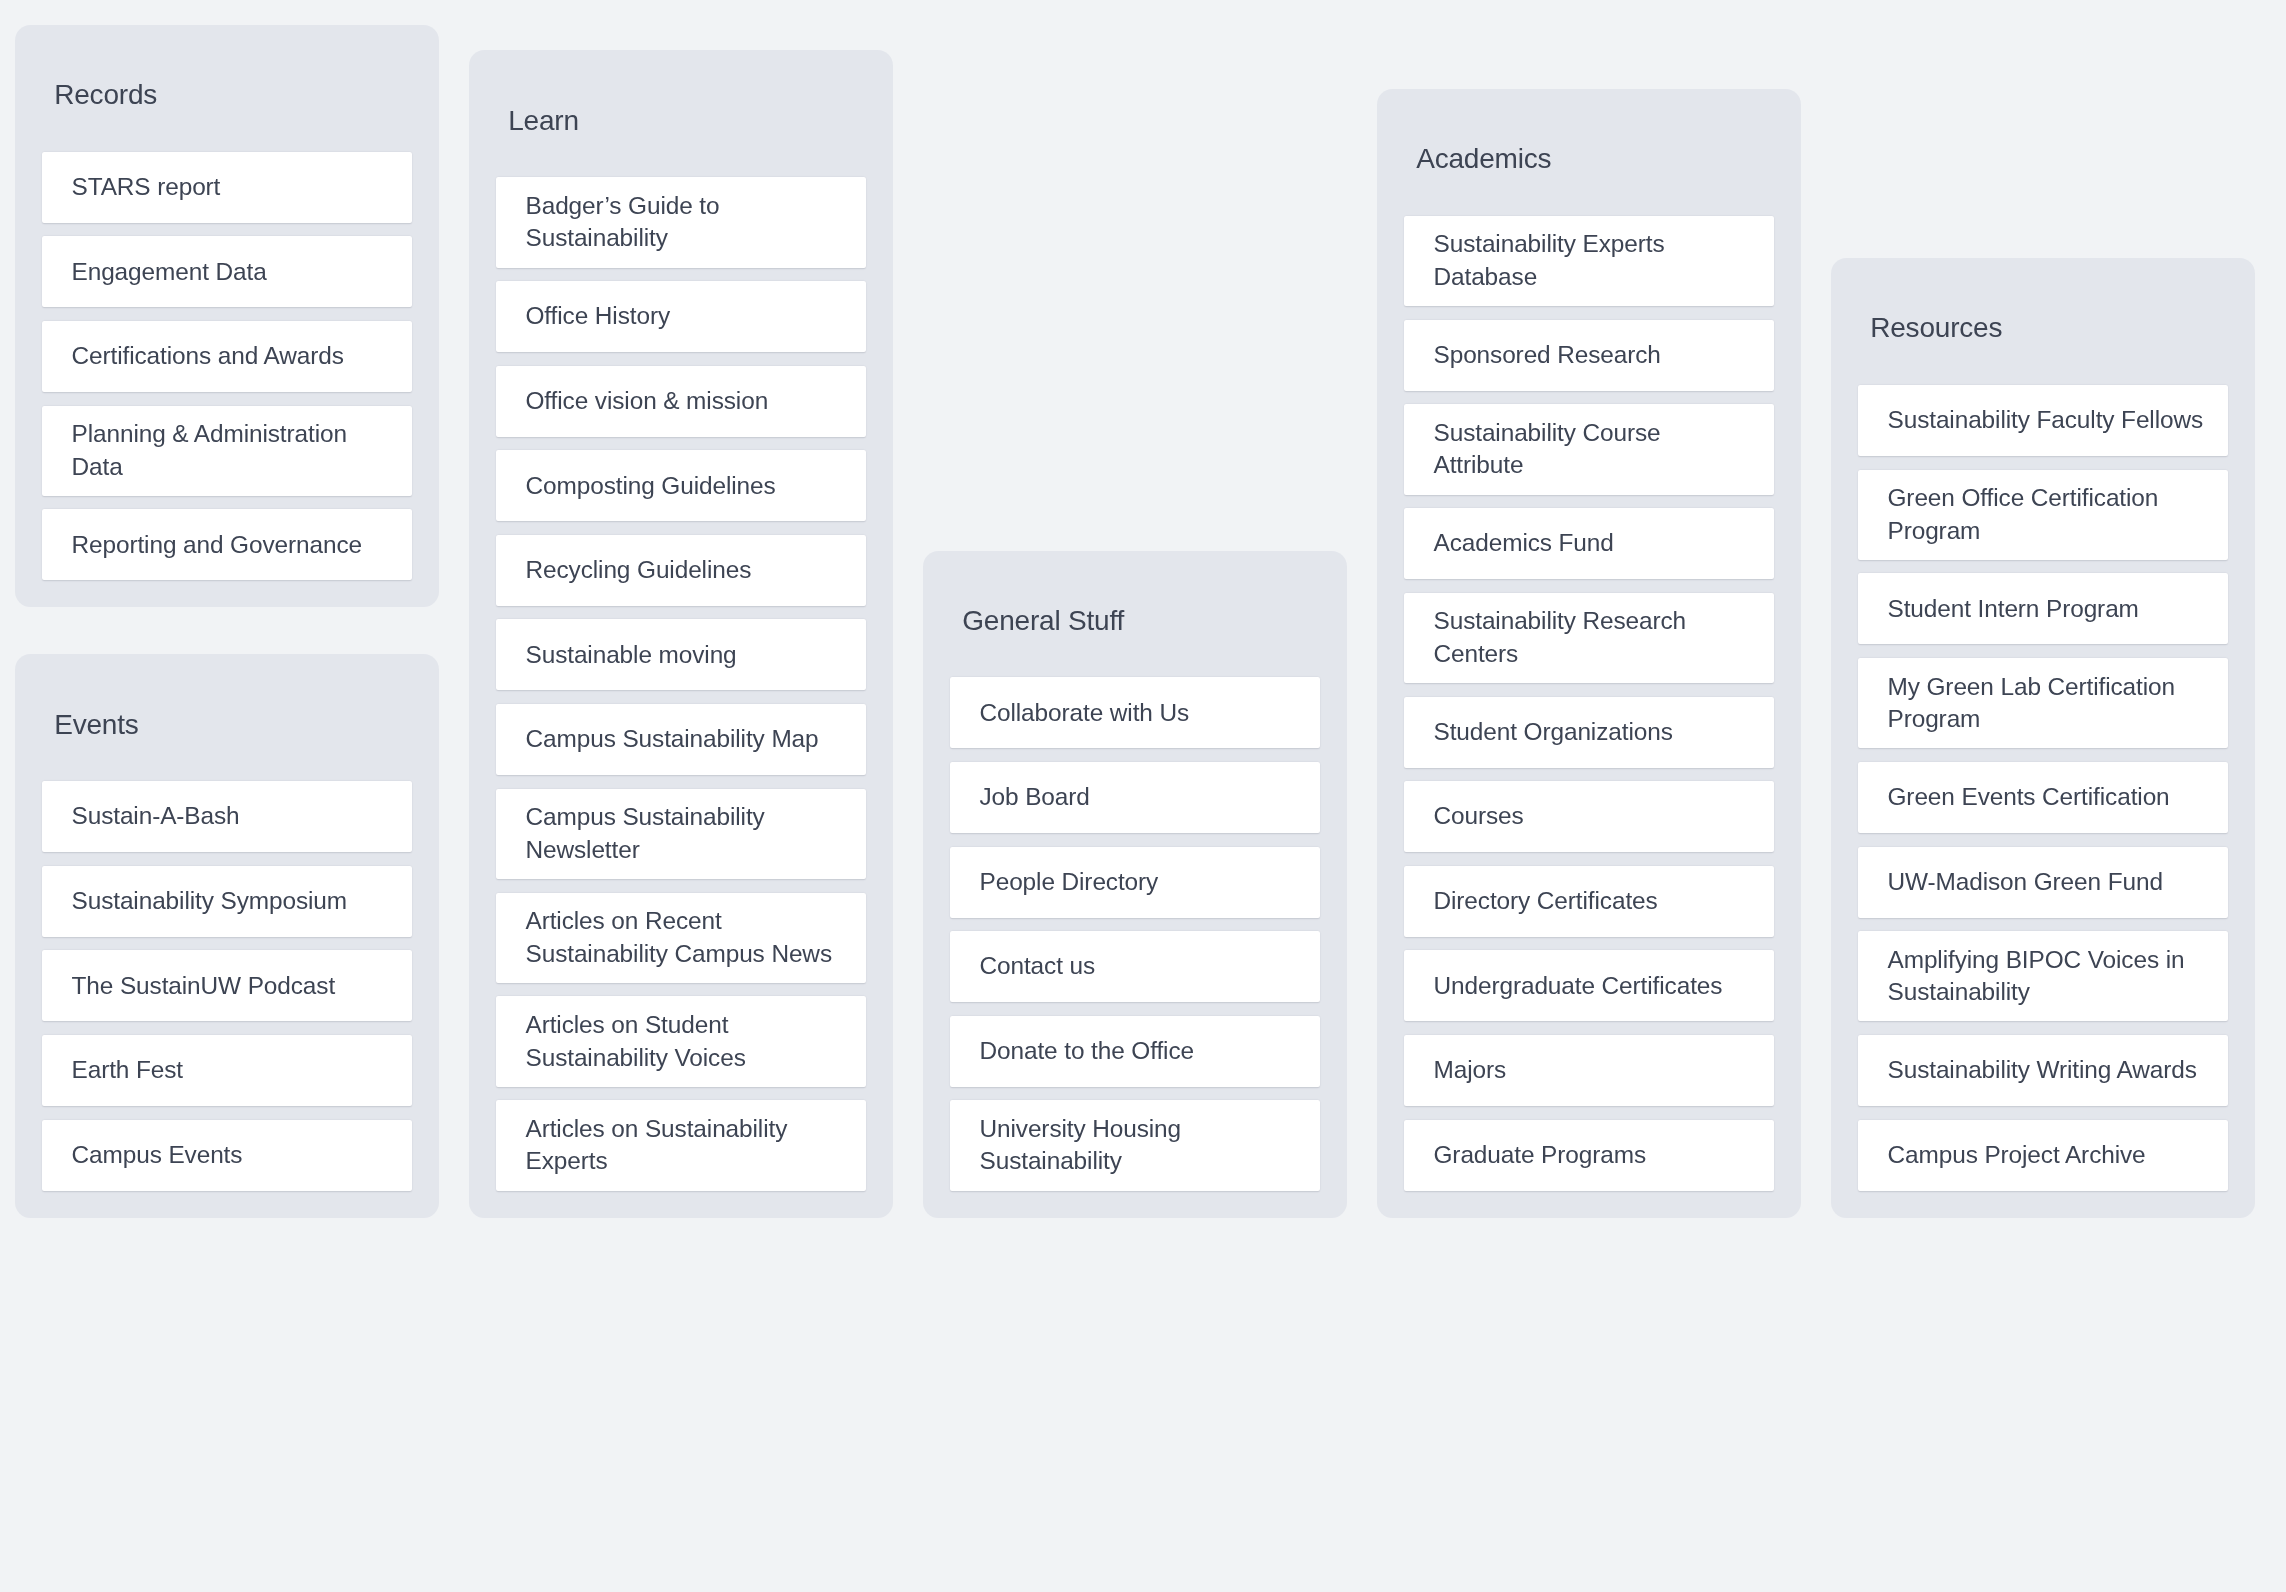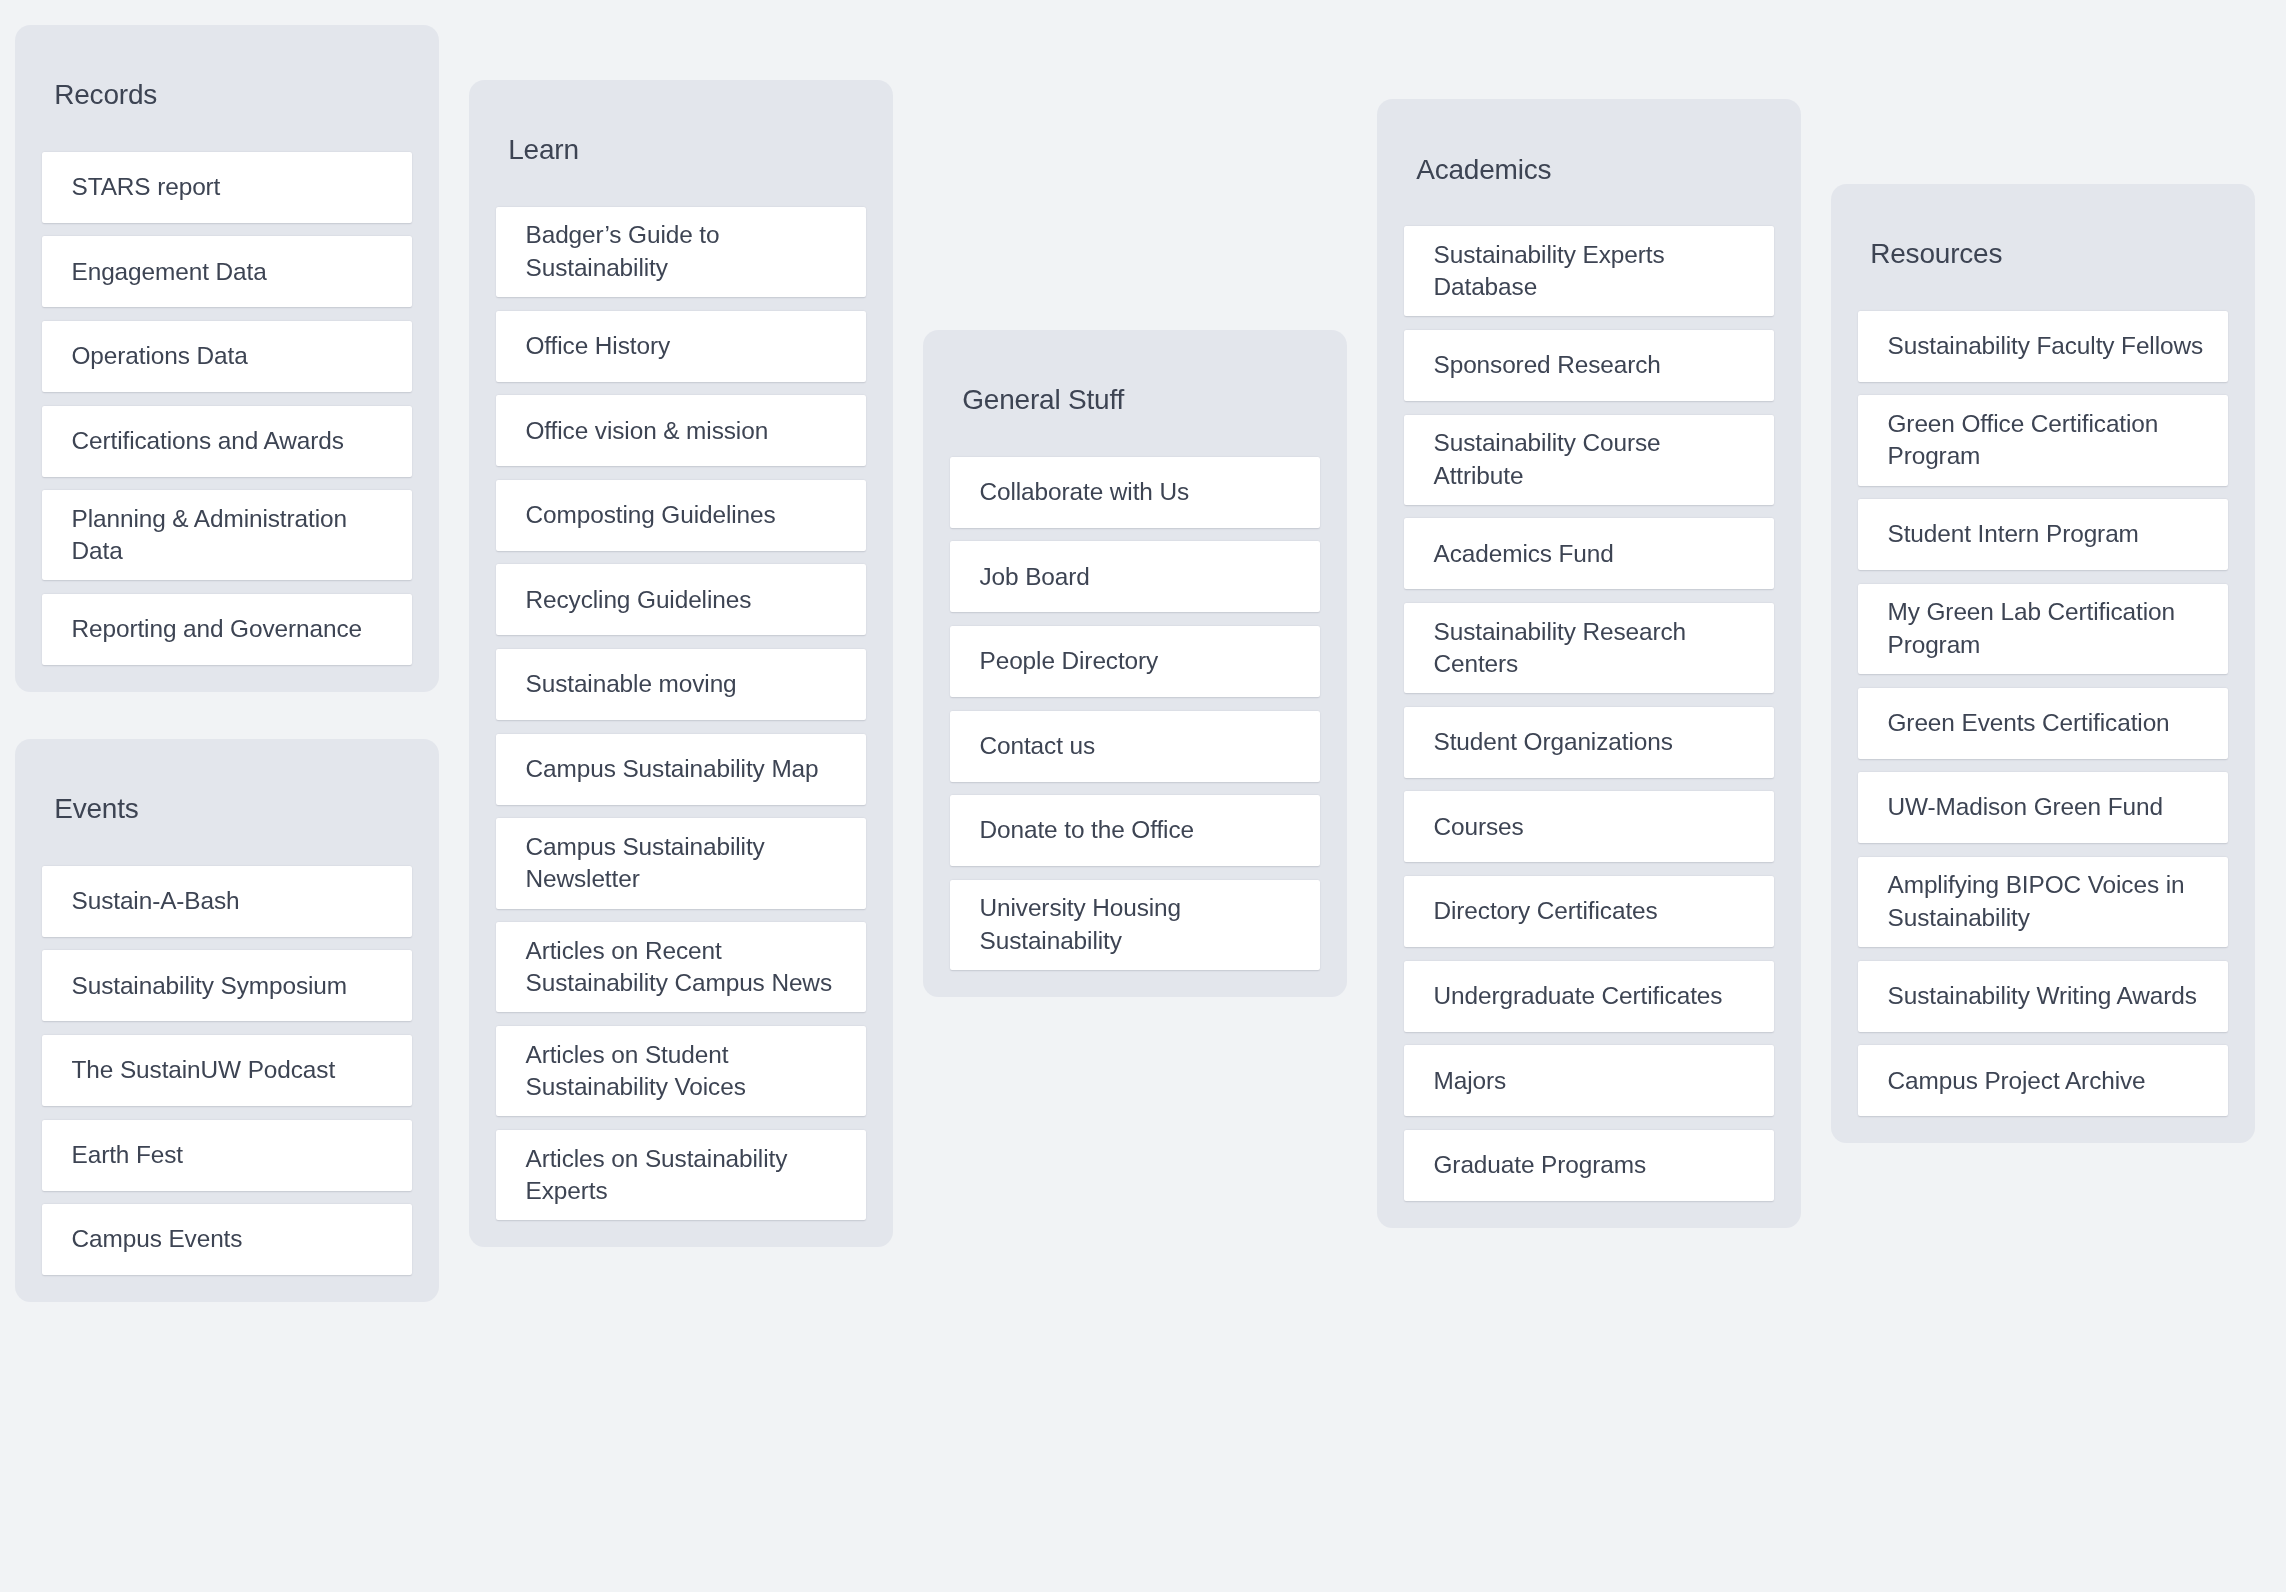--- a/index.html
+++ b/index.html
@@ -10,21 +10,21 @@
   body {
     width: 2287px;
     height: 1592px;
     overflow: hidden;
     font-family: "Liberation Sans", sans-serif;
     -webkit-font-smoothing: antialiased;
   }
 
   #board {
     display: flex;
-    align-items: center;
+    align-items: flex-end;
     gap: 30px;
     padding: 25px 14.5px 0 14.5px;
     box-sizing: border-box;
     width: 2287px;
   }
 
   .board-column {
     display: flex;
     flex-direction: column;
     gap: 47px;
@@ -83,23 +83,20 @@
       <section class="group">
         <h2 class="group-title">Records</h2>
         <div class="group-cards">
           <div class="card">
             <span class="card-label">STARS report</span>
           </div>
           <div class="card">
             <span class="card-label">Engagement Data</span>
           </div>
           <div class="card">
-            <span class="card-label">Operations Data</span>
-          </div>
-          <div class="card">
             <span class="card-label">Certifications and Awards</span>
           </div>
           <div class="card">
             <span class="card-label">Planning &amp; Administration Data</span>
           </div>
           <div class="card">
             <span class="card-label">Reporting and Governance</span>
           </div>
         </div>
       </section>

